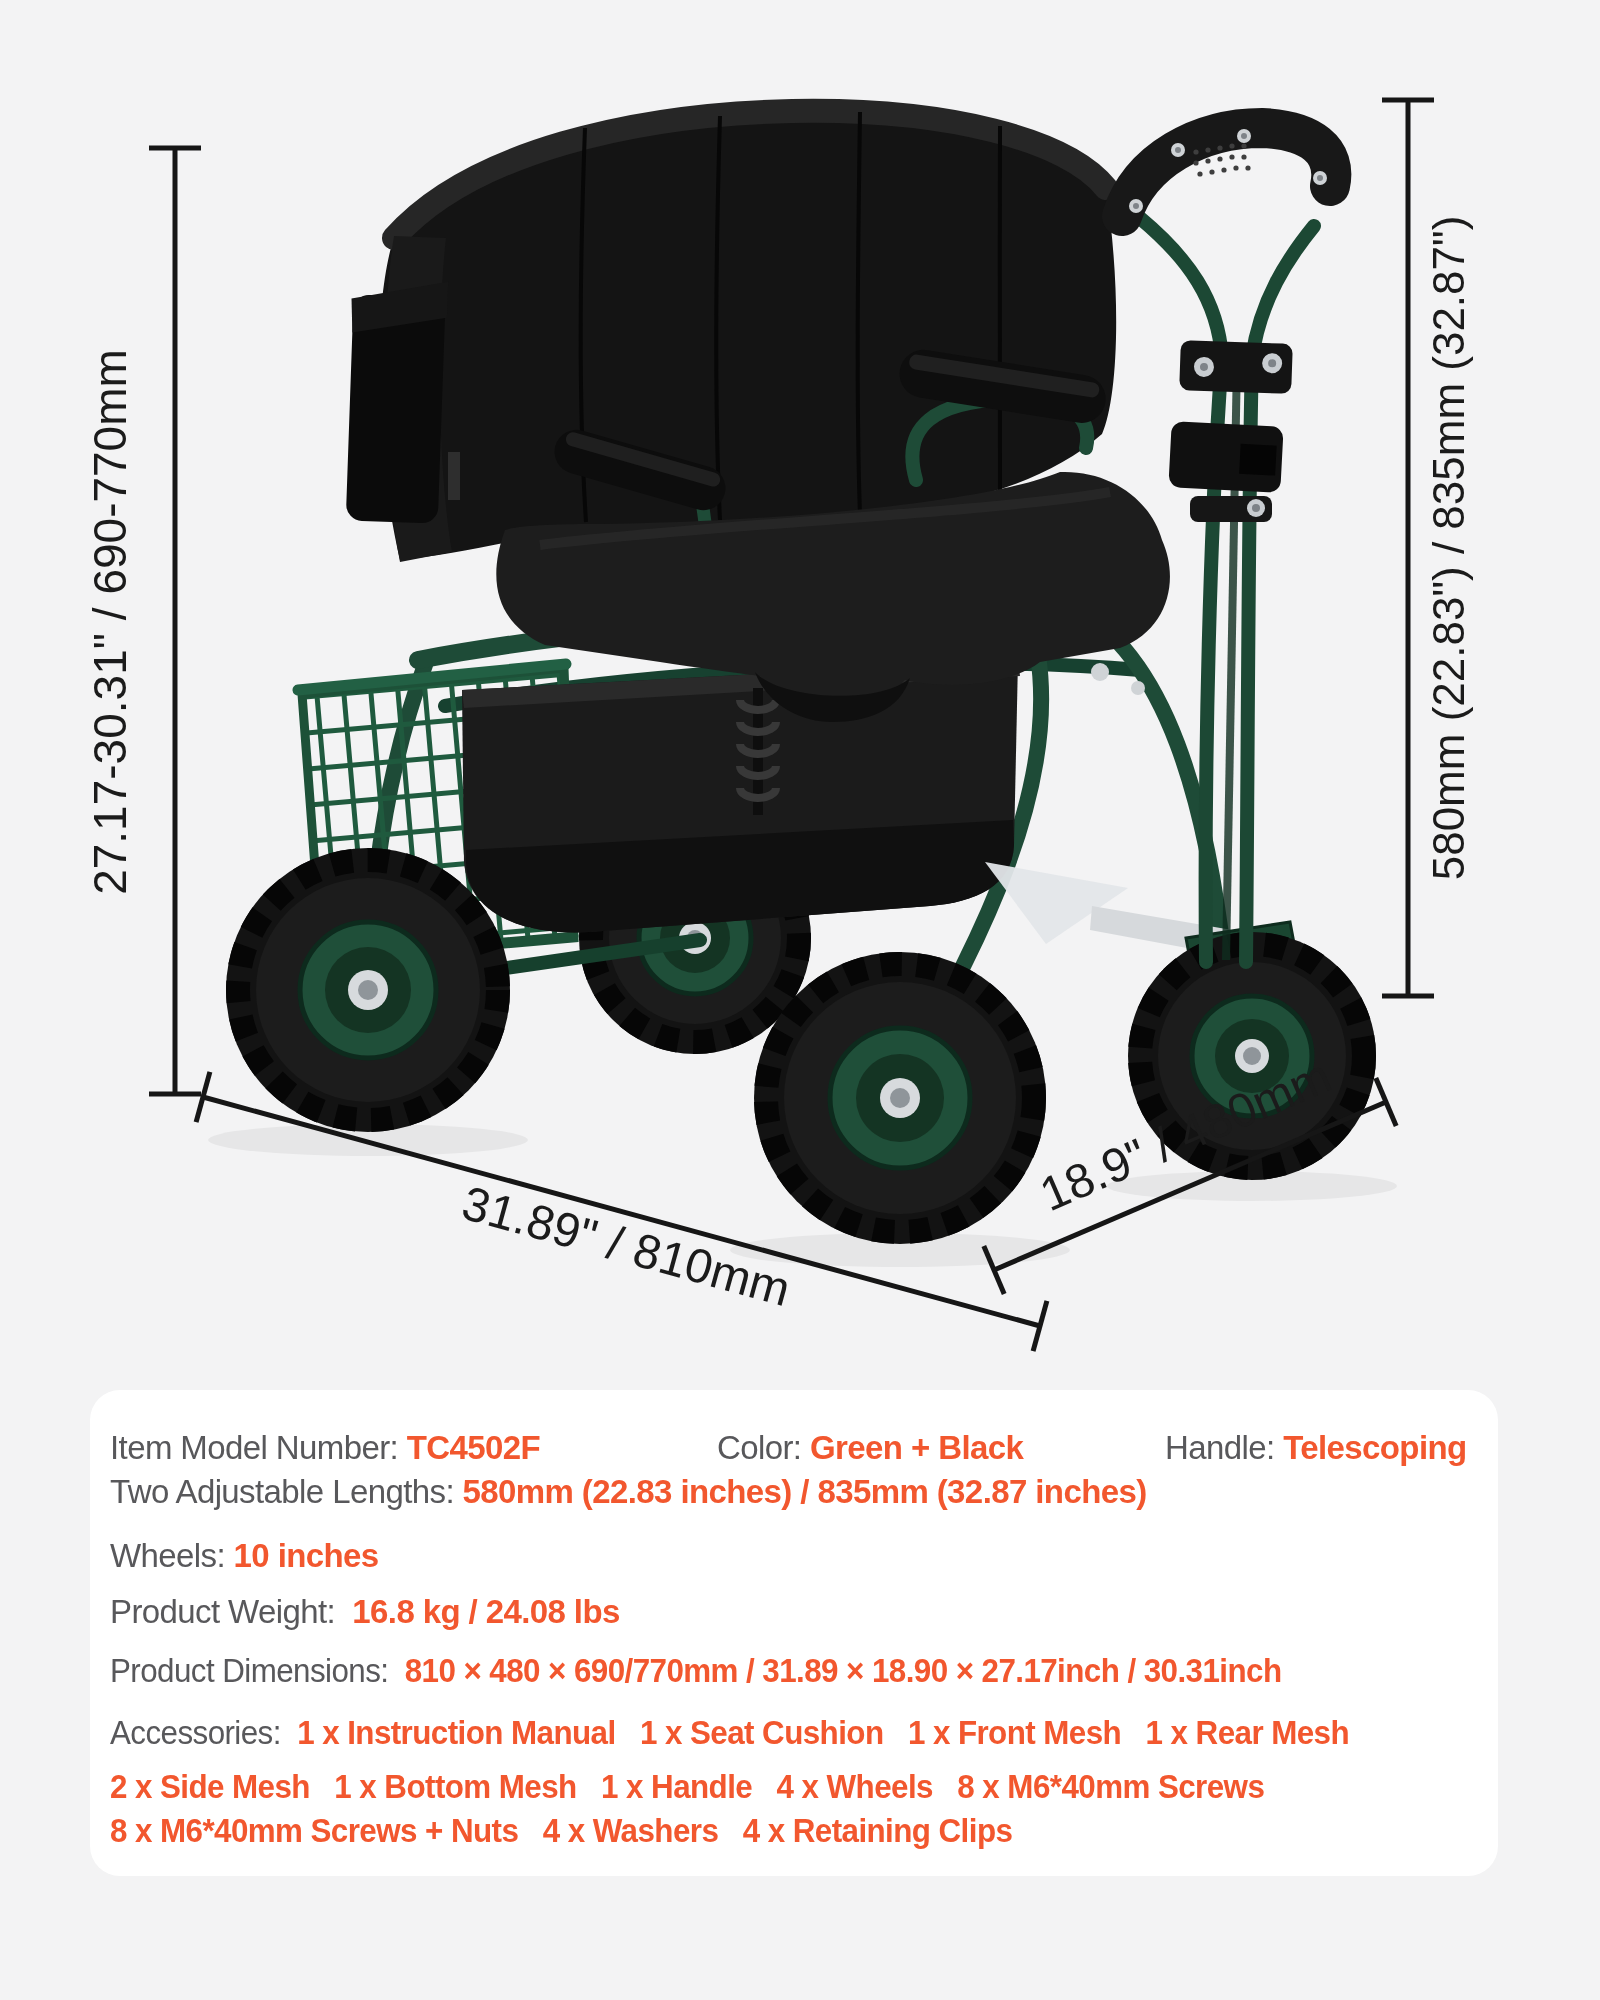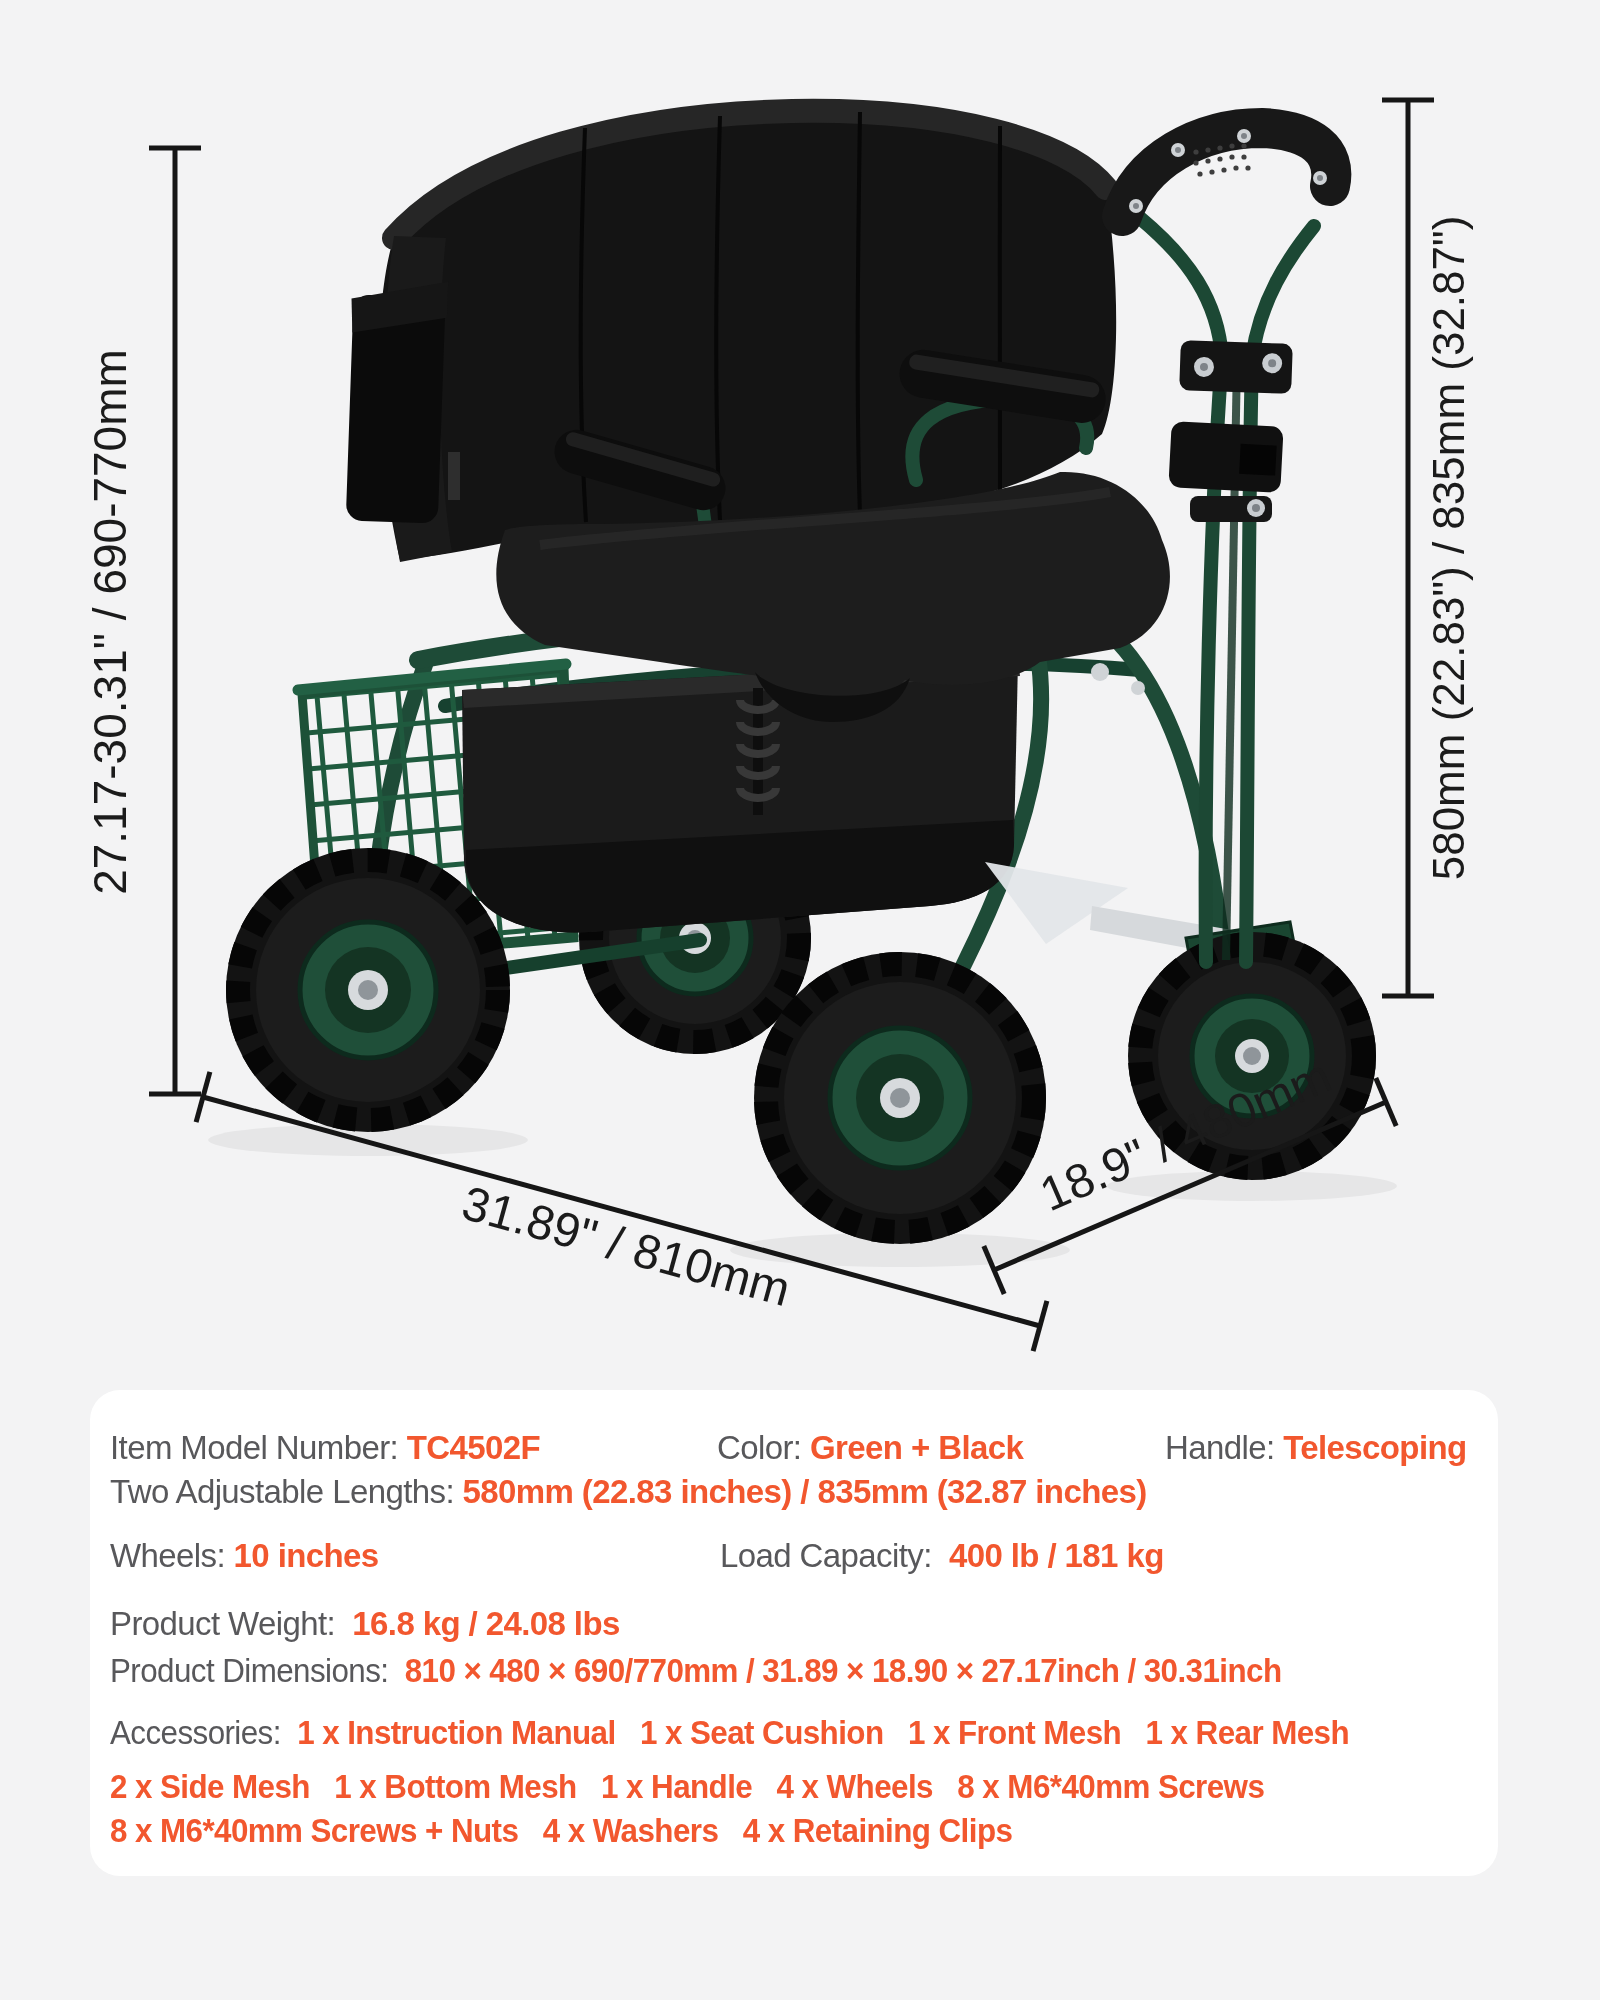--- a/index.html
+++ b/index.html
@@ -252,26 +252,23 @@
     </div>
 
     <div class="row" style="top:80px;">
       <span class="lbl">Two Adjustable Lengths: </span><span class="val">580mm (22.83 inches) / 835mm (32.87 inches)</span>
     </div>
 
     <div class="row" style="top:144px;width:1368px;text-align:right;">
       <span class="pair" style="left:0;">
         <span class="lbl">Wheels: </span><span class="val">10 inches</span>
       </span>
-      <span class="pair" style="left:610px;">
-        <span class="lbl">Load Capacity:  </span><span class="val">400 lb / 181 kg</span>
-      </span>
-    </div>
-
-    <div class="row" style="top:212px;">
+    </div>
+
+    <div class="row" style="top:200px;">
       <span class="lbl">Product Weight:  </span><span class="val">16.8 kg / 24.08 lbs</span>
     </div>
 
     <div class="row fit" style="top:259px;">
       <span class="lbl">Product Dimensions:  </span><span class="val">810 × 480 × 690/770mm / 31.89 × 18.90 × 27.17inch / 30.31inch</span>
     </div>
 
     <div class="row fit" style="top:321px;">
       <span class="lbl">Accessories:  </span><span class="val">1 x Instruction Manual   1 x Seat Cushion   1 x Front Mesh   1 x Rear Mesh</span>
     </div>

